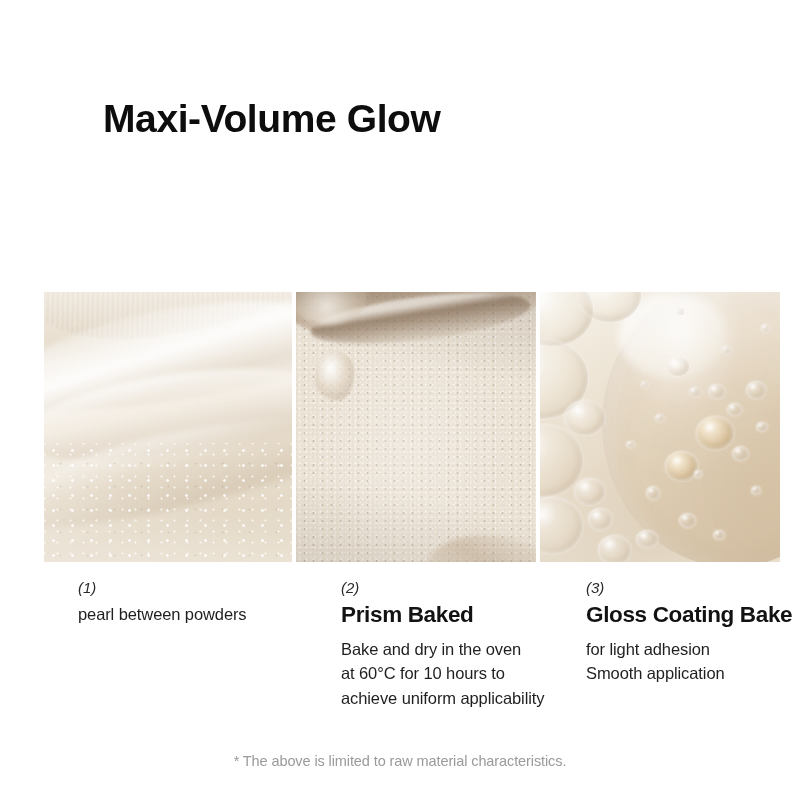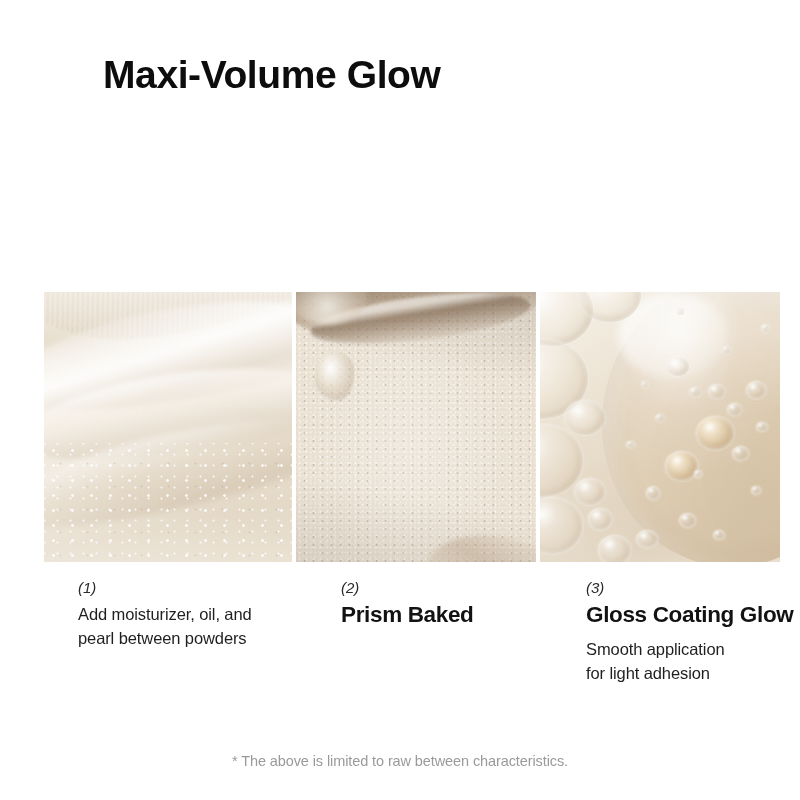--- a/index.html
+++ b/index.html
@@ -27,21 +27,21 @@
     position: absolute;
     left: 103px;
     top: 26px;
     width: 640px;
     font-size: 39px;
     font-weight: 700;
     line-height: 1.20;
     letter-spacing: -0.4px;
     color: #0d0d0d;
   }
-  .headline .l2 { display: block; }
+  .headline .l2 { display: block; margin-top: 44px; }
 
   .subhead {
     position: absolute;
     left: 102px;
     top: 166px;
     width: 660px;
     font-size: 25px;
     font-weight: 400;
     line-height: 1.44;
     letter-spacing: -0.2px;
@@ -392,36 +392,40 @@
       <div class="gloss-shine"></div>
     </div>
 
   </div>
 
   <div class="captions">
 
     <div class="col c1">
       <div class="step-num">(1)</div>
       <div class="step-desc">
-        <span>Add moisturizer, oil, and</span>
         <span>pearl between powders</span>
       </div>
     </div>
 
     <div class="col c2">
       <div class="step-num">(2)</div>
       <div class="step-title">Prism Baked</div>
+      <div class="step-desc">
+        <span>Bake and dry in the oven</span>
+        <span>at 60°C for 10 hours to</span>
+        <span>achieve uniform applicability</span>
+      </div>
     </div>
 
     <div class="col c3">
       <div class="step-num">(3)</div>
-      <div class="step-title">Gloss Coating Glow</div>
+      <div class="step-title">Gloss Coating Bake</div>
       <div class="step-desc">
+        <span>for light adhesion</span>
         <span>Smooth application</span>
-        <span>for light adhesion</span>
       </div>
     </div>
 
   </div>
 
-  <div class="footnote">* The above is limited to raw between characteristics.</div>
+  <div class="footnote">* The above is limited to raw material characteristics.</div>
 
 </div>
 
 </body></html>

